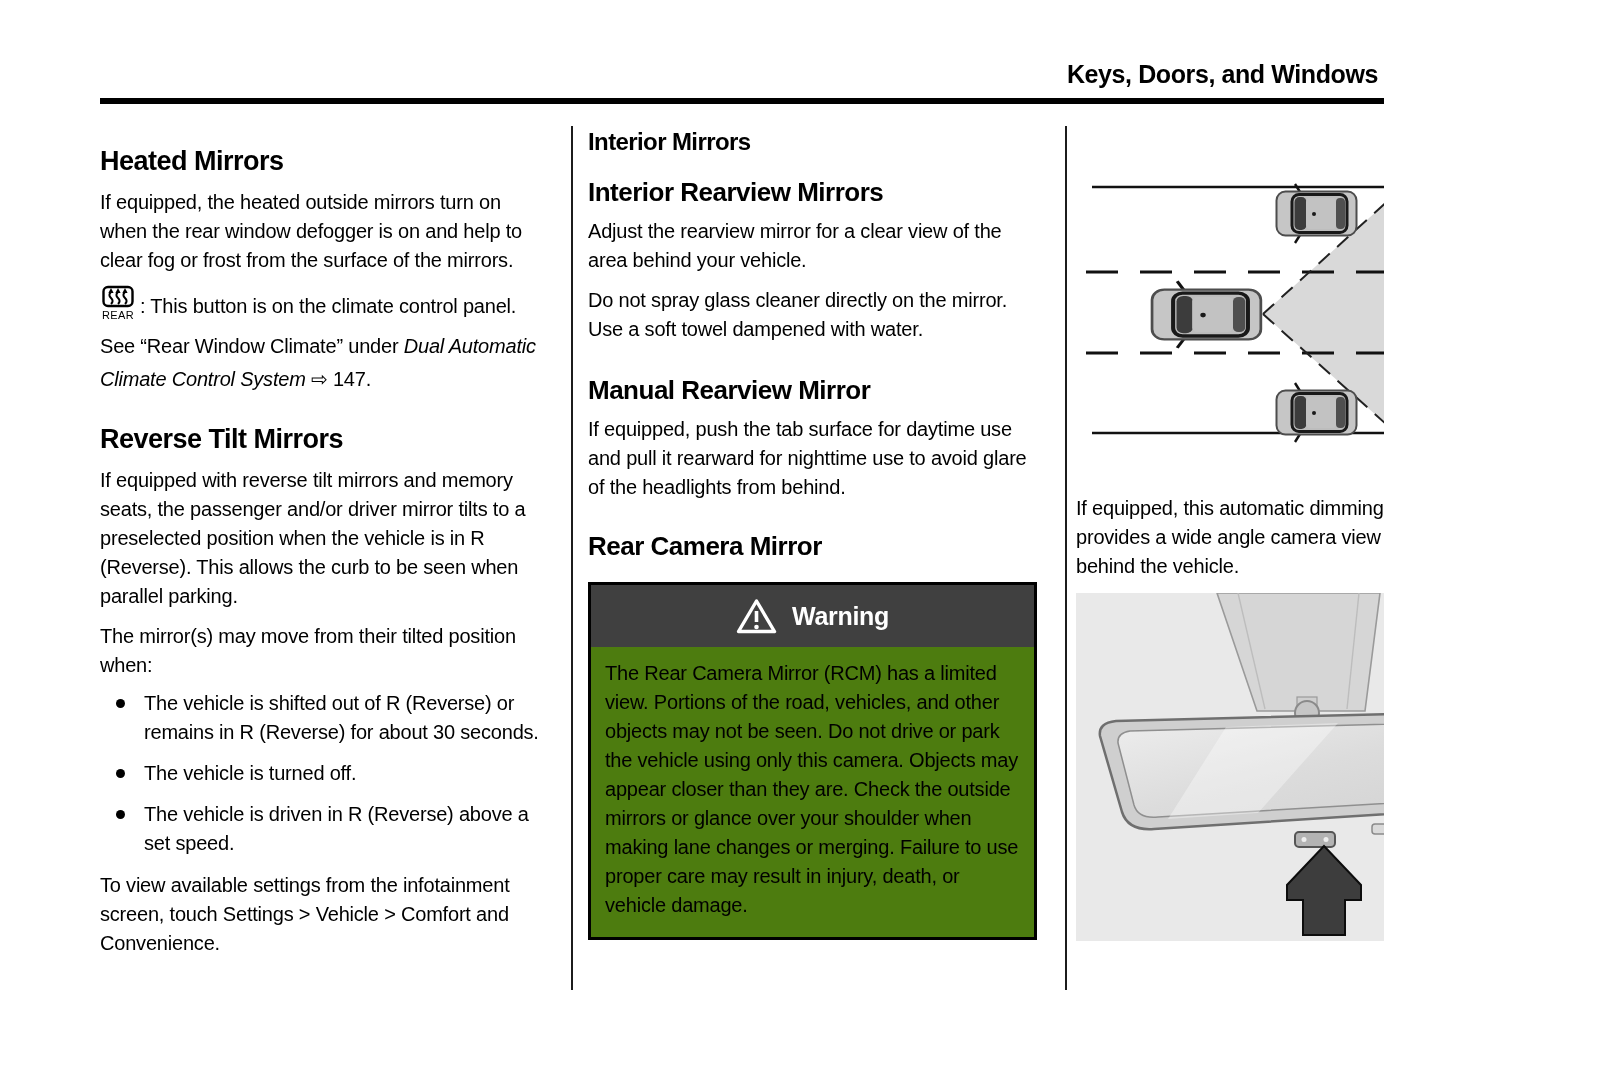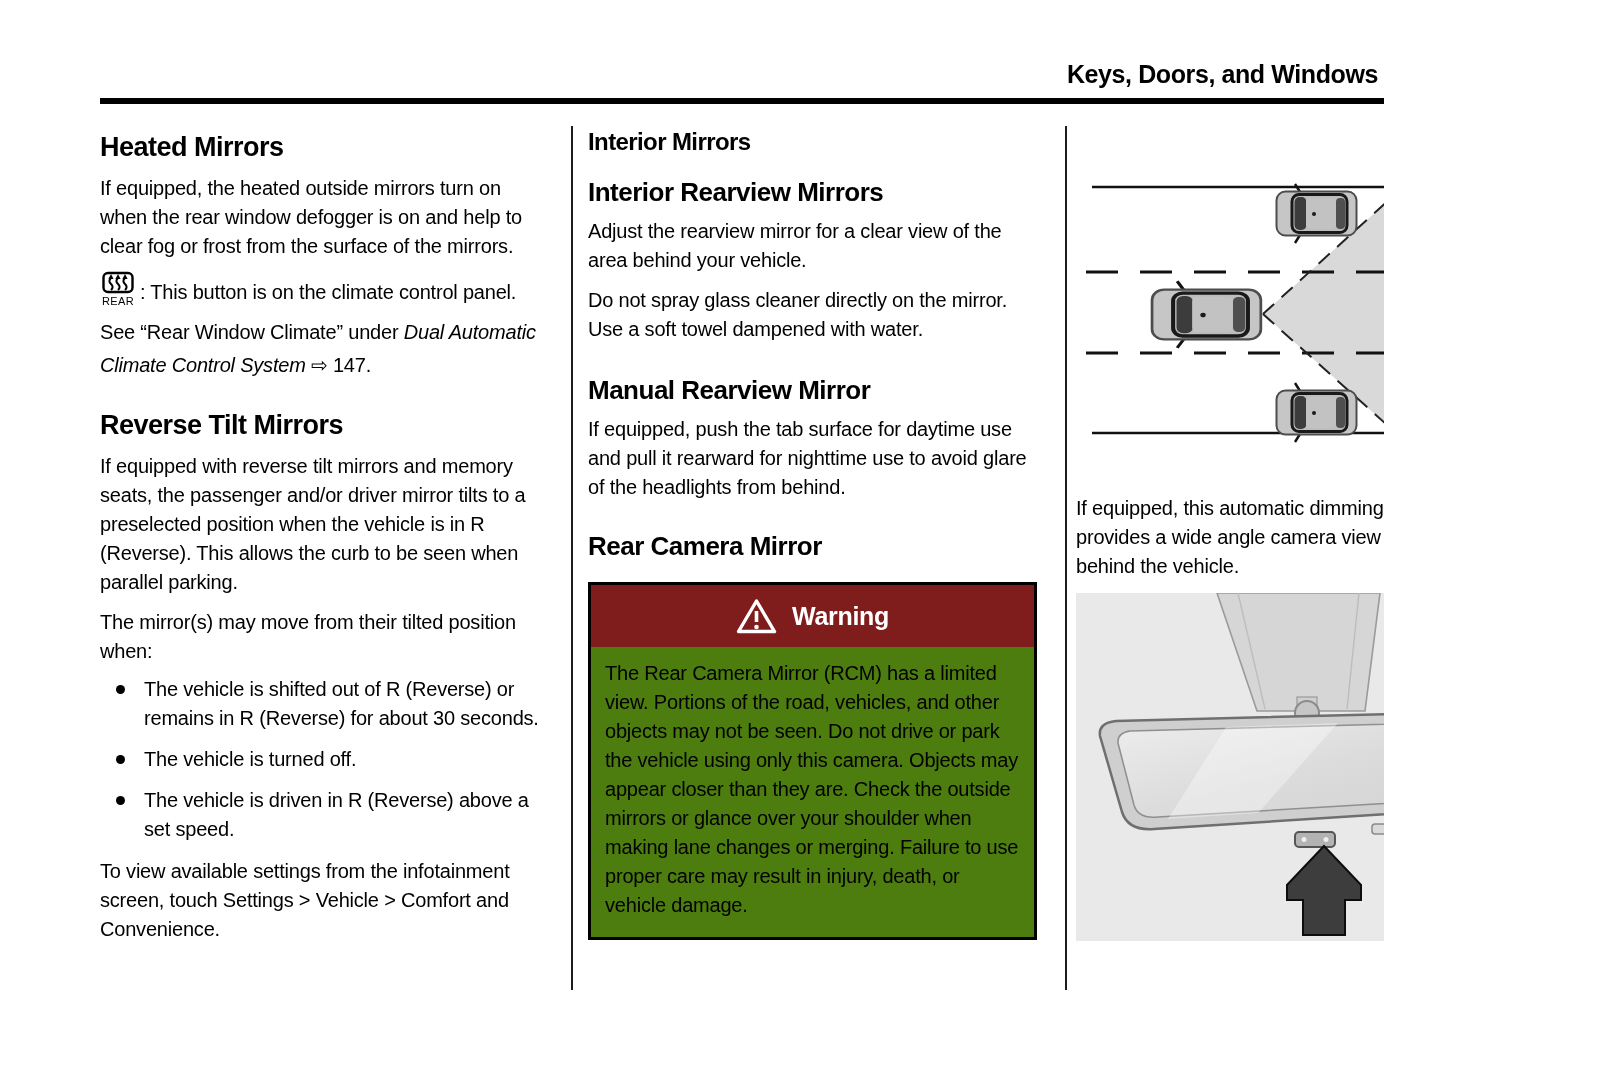--- a/index.html
+++ b/index.html
@@ -12,21 +12,21 @@
   .header {
     position:absolute; top:60px; left:100px; width:1400px;
     display:flex; justify-content:flex-end; align-items:baseline; gap:95px;
     font-size:25px; font-weight:700; letter-spacing:-0.4px;
   }
   .header-rule { position:absolute; top:98px; left:100px; width:1400px; height:6px; background:#000; }
   .vdivider { position:absolute; top:126px; width:2px; height:864px; background:#1c1c1c; }
   .div1 { left:571px; } .div2 { left:1065px; }
 
   .col { position:absolute; font-size:20px; line-height:29px; letter-spacing:-0.2px; }
-  .col1 { left:100px; top:132px; width:447px; }
+  .col1 { left:100px; top:146px; width:447px; }
   .col2 { left:588px; top:124px; width:449px; }
   .col3 { left:1076px; top:132px; width:424px; }
 
   h1.group { font-size:24px; line-height:36px; font-weight:700; letter-spacing:-0.6px; }
   h2.sect  { font-size:27px; line-height:30px; font-weight:700; letter-spacing:-0.5px; margin-bottom:12px; }
   h3.sub   { font-size:26px; line-height:28px; font-weight:700; letter-spacing:-0.5px; }
   .mt28 { margin-top:28px; } .mt18 { margin-top:18px; }
   p.body { margin-top:11px; }
   p.first { margin-top:10px; }
 
@@ -39,21 +39,21 @@
 
   
   ul.bullets { list-style:none; margin-top:9px; }
   ul.bullets li { display:flex; margin-top:12px; }
   ul.bullets li:first-child { margin-top:0; }
   .dot { width:9px; height:9px; border-radius:50%; background:#000; margin:10px 0 0 16px; flex:0 0 9px; }
   .li-text { margin-left:19px; }
 
   
   .warnbox { margin-top:22px; border:3px solid #000; }
-  .warnhead { background:#7f1d1d; color:#fff; height:62px; display:flex; align-items:center; justify-content:center; gap:15px;
+  .warnhead { background:#404040; color:#fff; height:62px; display:flex; align-items:center; justify-content:center; gap:15px;
               font-size:25px; font-weight:700; letter-spacing:-0.3px; }
   .warnbody { padding:12px 14px 17px 14px; background:#4d7c0f; }
 
   .caption { margin-top:10px; }
   .figure { display:block; }
   .fig2 { margin-top:12px; }
 </style>
 </head>
 <body>
 

